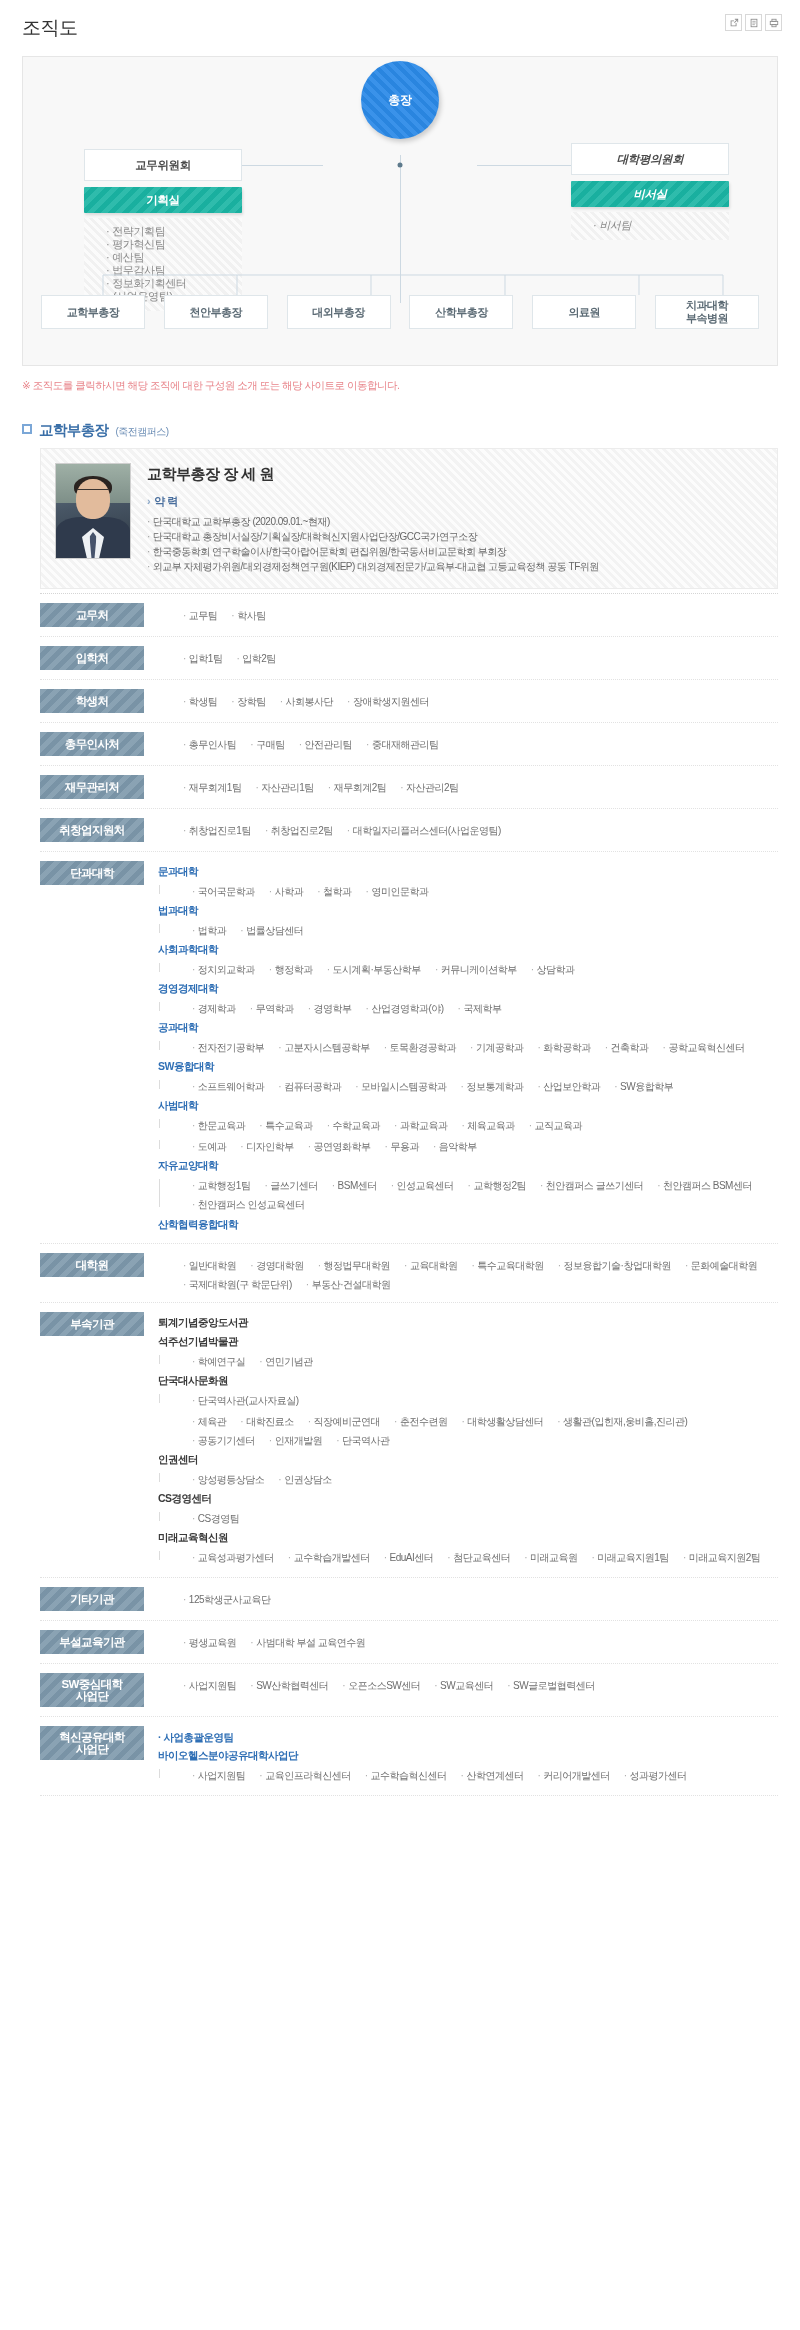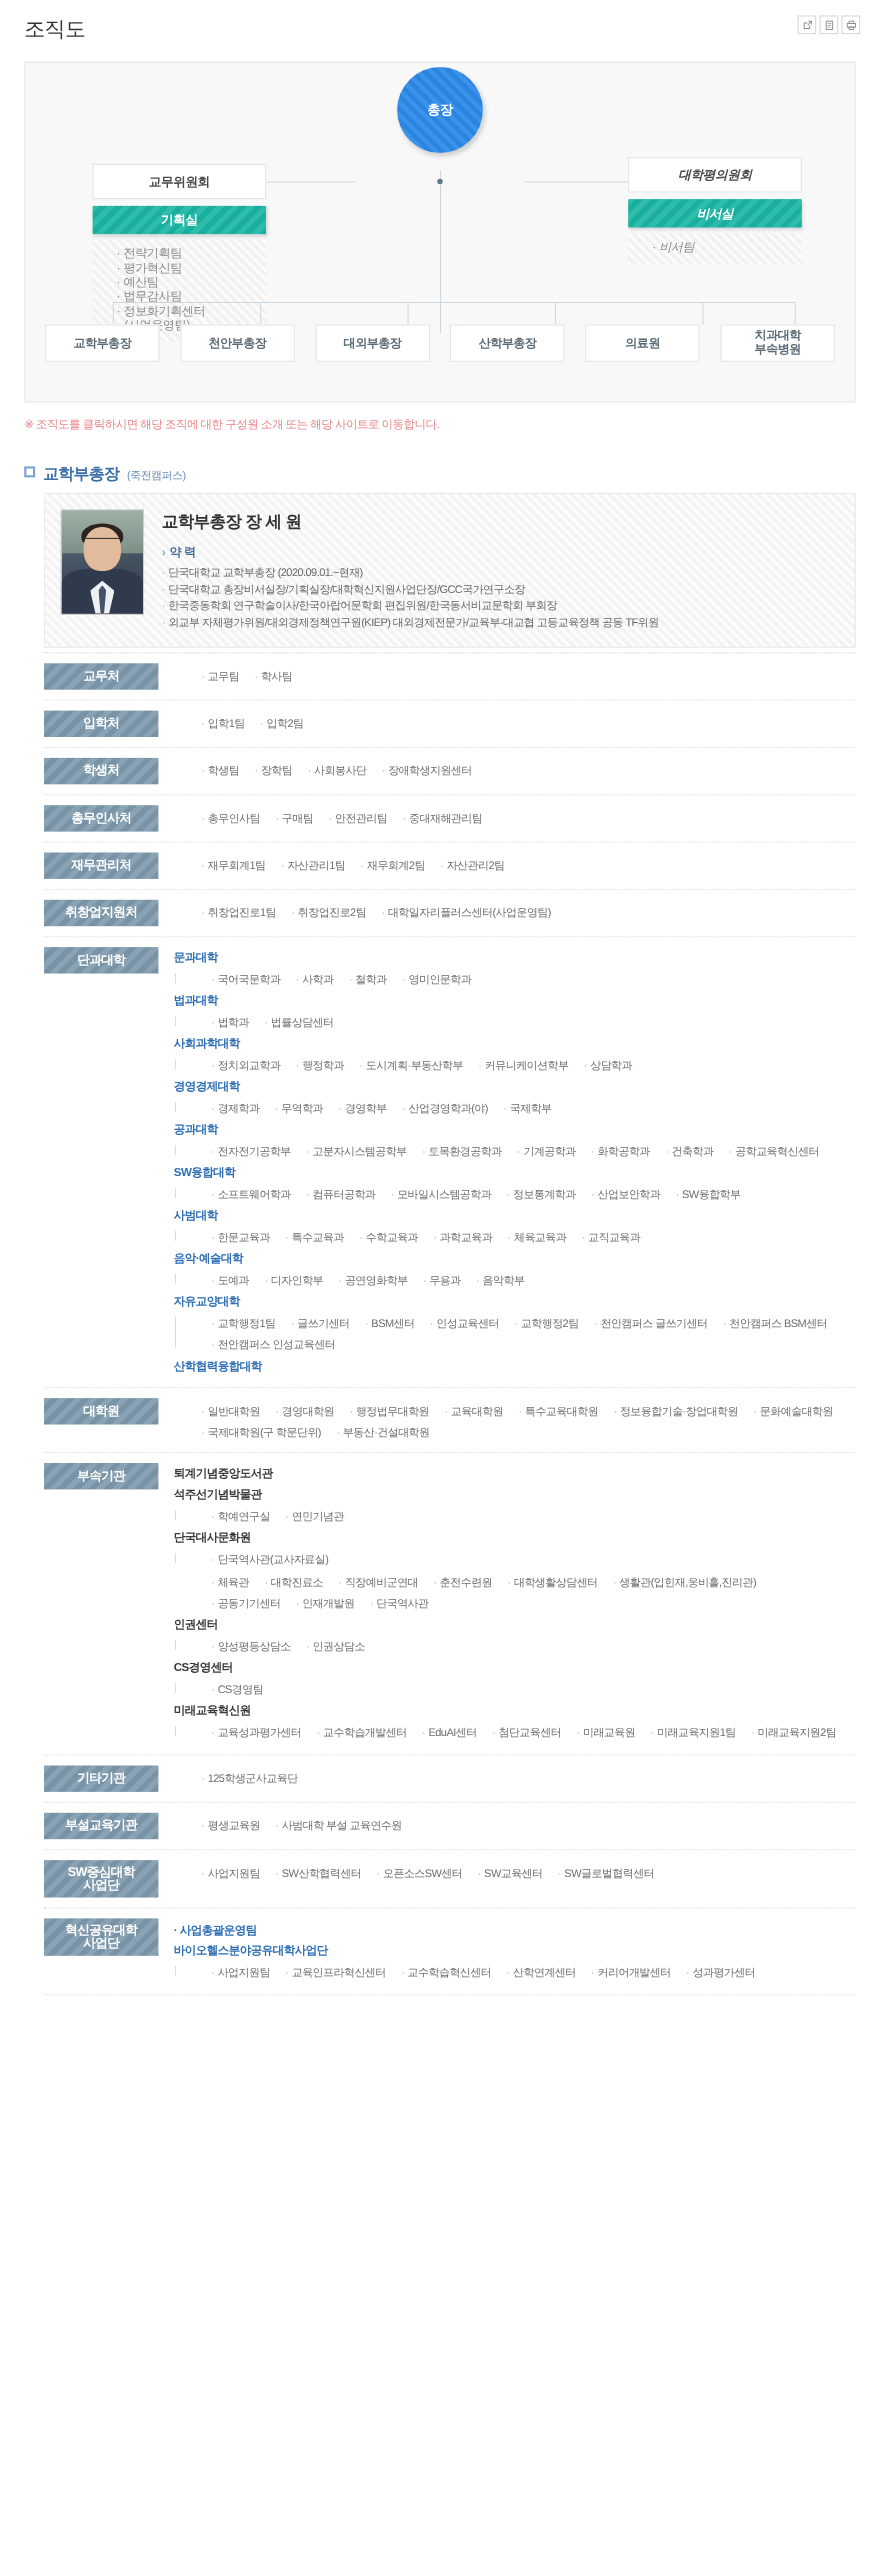--- a/index.html
+++ b/index.html
@@ -472,21 +472,20 @@
               <div class="item-line"><span class="item">소프트웨어학과</span><span class="item">컴퓨터공학과</span><span class="item">모바일시스템공학과</span><span class="item">정보통계학과</span><span class="item">산업보안학과</span><span class="item">SW융합학부</span></div>
             </div>
           </div>
           <div class="grp">
             <div class="grp-head">사범대학</div>
             <div class="grp-items">
               <div class="item-line"><span class="item">한문교육과</span><span class="item">특수교육과</span><span class="item">수학교육과</span><span class="item">과학교육과</span><span class="item">체육교육과</span><span class="item">교직교육과</span></div>
             </div>
           </div>
           <div class="grp">
-            <div class="grp-head">음악·예술대학</div>
             <div class="grp-items">
               <div class="item-line"><span class="item">도예과</span><span class="item">디자인학부</span><span class="item">공연영화학부</span><span class="item">무용과</span><span class="item">음악학부</span></div>
             </div>
           </div>
           <div class="grp">
             <div class="grp-head">자유교양대학</div>
             <div class="grp-items">
               <div class="item-line"><span class="item">교학행정1팀</span><span class="item">글쓰기센터</span><span class="item">BSM센터</span><span class="item">인성교육센터</span><span class="item">교학행정2팀</span><span class="item">천안캠퍼스 글쓰기센터</span><span class="item">천안캠퍼스 BSM센터</span><span class="item">천안캠퍼스 인성교육센터</span></div>
             </div>
           </div>

